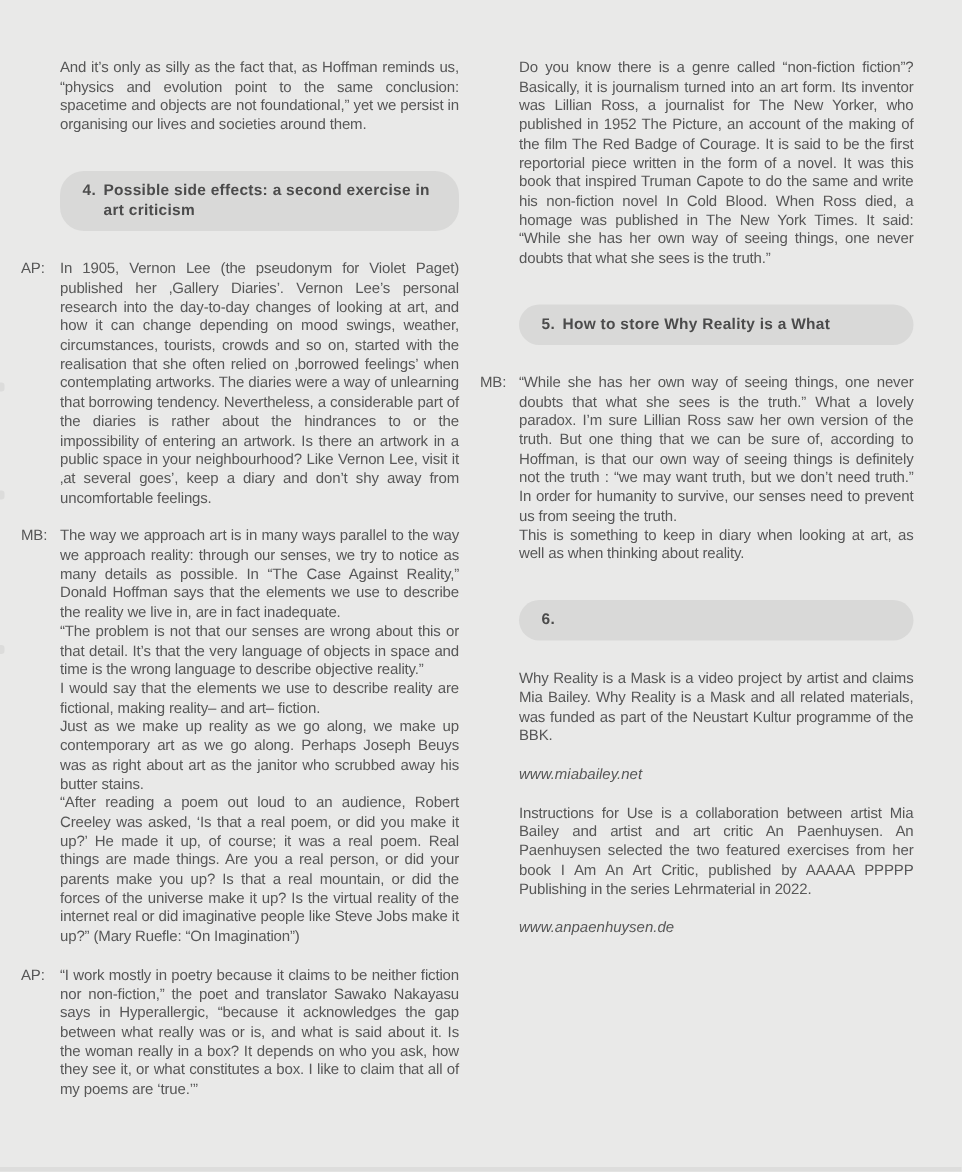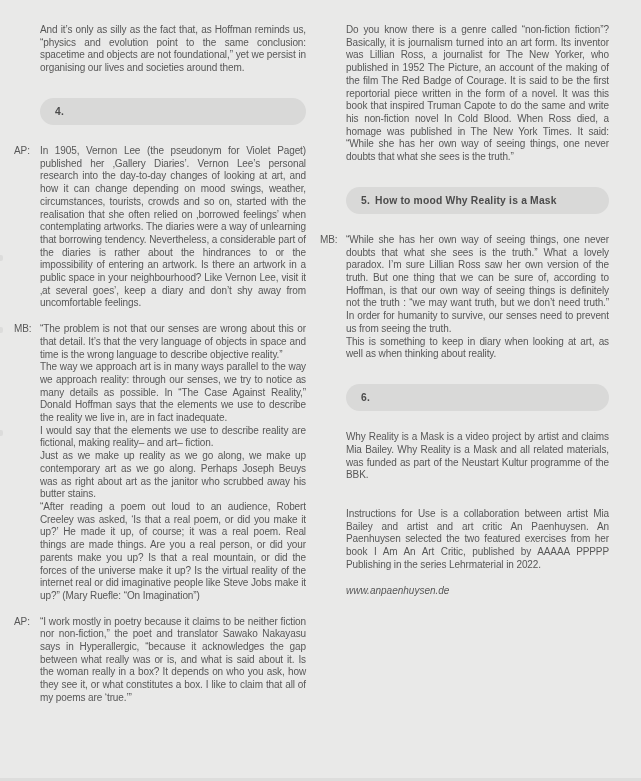--- a/index.html
+++ b/index.html
@@ -9,21 +9,21 @@
     font-family:"Liberation Sans", sans-serif;
     font-size:10px;
     line-height:12.7px;
     letter-spacing:-0.1px;
     color:#575757;
     overflow:hidden;
     position:relative;
   }
   .col{
     position:absolute;
-    top:24px;
+    top:40px;
     display:flex;
     flex-direction:column;
   }
   #col-left{left:14px;width:292px;}
   #col-right{left:320px;width:289px;}
   .block{
     display:flex;
     margin-bottom:13px;
   }
   .speaker{
@@ -71,32 +71,33 @@
 
 <div class="col" id="col-left">
     <div class="block">
       <span class="speaker"></span>
       <div class="ptext">
         <div class="pline">And it’s only as silly as the fact that, as Hoffman reminds us, “physics and evolution point to the same conclusion: spacetime and objects are not foundational,” yet we persist in organising our lives and societies around them.</div>
       </div>
     </div>
     <div class="pill">
       <span class="pill-num">4.</span>
+      <span class="pill-title">Possible side effects: a second exercise in art criticism</span>
     </div>
     <div class="block">
       <span class="speaker">AP:</span>
       <div class="ptext">
         <div class="pline">In 1905, Vernon Lee (the pseudonym for Violet Paget) published her ‚Gallery Diaries’. Vernon Lee’s personal research into the day-to-day changes of looking at art, and how it can change depending on mood swings, weather, circumstances, tourists, crowds and so on, started with the realisation that she often relied on ‚borrowed feelings’ when contemplating artworks. The diaries were a way of unlearning that borrowing tendency. Nevertheless, a considerable part of the diaries is rather about the hindrances to or the impossibility of entering an artwork. Is there an artwork in a public space in your neighbourhood? Like Vernon Lee, visit it ‚at several goes’, keep a diary and don’t shy away from uncomfortable feelings.</div>
       </div>
     </div>
     <div class="block">
       <span class="speaker">MB:</span>
       <div class="ptext">
+        <div class="pline">The way we approach art is in many ways parallel to the way we approach reality: through our senses, we try to notice as many details as possible. In “The Case Against Reality,” Donald Hoffman says that the elements we use to describe the reality we live in, are in fact inadequate.</div>
         <div class="pline">“The problem is not that our senses are wrong about this or that detail. It’s that the very language of objects in space and time is the wrong language to describe objective reality.”</div>
-        <div class="pline">The way we approach art is in many ways parallel to the way we approach reality: through our senses, we try to notice as many details as possible. In “The Case Against Reality,” Donald Hoffman says that the elements we use to describe the reality we live in, are in fact inadequate.</div>
         <div class="pline">I would say that the elements we use to describe reality are fictional, making reality– and art– fiction.</div>
         <div class="pline">Just as we make up reality as we go along, we make up contemporary art as we go along. Perhaps Joseph Beuys was as right about art as the janitor who scrubbed away his butter stains.</div>
         <div class="pline">“After reading a poem out loud to an audience, Robert Creeley was asked, ‘Is that a real poem, or did you make it up?’ He made it up, of course; it was a real poem. Real things are made things. Are you a real person, or did your parents make you up? Is that a real mountain, or did the forces of the universe make it up? Is the virtual reality of the internet real or did imaginative people like Steve Jobs make it up?” (Mary Ruefle: “On Imagination”)</div>
       </div>
     </div>
     <div class="block">
       <span class="speaker">AP:</span>
       <div class="ptext">
         <div class="pline">“I work mostly in poetry because it claims to be neither fiction nor non-fiction,” the poet and translator Sawako Nakayasu says in Hyperallergic, “because it acknowledges the gap between what really was or is, and what is said about it. Is the woman really in a box? It depends on who you ask, how they see it, or what constitutes a box. I like to claim that all of my poems are ‘true.’”</div>
       </div>
@@ -104,41 +105,42 @@
   </div>
 <div class="col" id="col-right">
     <div class="block">
       <span class="speaker"></span>
       <div class="ptext">
         <div class="pline">Do you know there is a genre called “non-fiction fiction”? Basically, it is journalism turned into an art form. Its inventor was Lillian Ross, a journalist for The New Yorker, who published in 1952 The Picture, an account of the making of the film The Red Badge of Courage. It is said to be the first reportorial piece written in the form of a novel. It was this book that inspired Truman Capote to do the same and write his non-fiction novel In Cold Blood. When Ross died, a homage was published in The New York Times. It said: “While she has her own way of seeing things, one never doubts that what she sees is the truth.”</div>
       </div>
     </div>
     <div class="pill">
       <span class="pill-num">5.</span>
-      <span class="pill-title">How to mood Why Reality is a Mask</span>
+      <span class="pill-title">How to store Why Reality is a What</span>
     </div>
     <div class="block">
       <span class="speaker">MB:</span>
       <div class="ptext">
         <div class="pline">“While she has her own way of seeing things, one never doubts that what she sees is the truth.” What a lovely paradox. I’m sure Lillian Ross saw her own version of the truth. But one thing that we can be sure of, according to Hoffman, is that our own way of seeing things is definitely not the truth : “we may want truth, but we don’t need truth.” In order for humanity to survive, our senses need to prevent us from seeing the truth.</div>
         <div class="pline">This is something to keep in diary when looking at art, as well as when thinking about reality.</div>
       </div>
     </div>
     <div class="pill">
       <span class="pill-num">6.</span>
     </div>
     <div class="block">
       <span class="speaker"></span>
       <div class="ptext">
         <div class="pline">Why Reality is a Mask is a video project by artist and claims Mia Bailey. Why Reality is a Mask and all related materials, was funded as part of the Neustart Kultur programme of the BBK.</div>
       </div>
     </div>
     <div class="block links">
       <span class="speaker"></span>
       <div class="ptext">
+        <div class="pline">www.miabailey.net</div>
       </div>
     </div>
     <div class="block">
       <span class="speaker"></span>
       <div class="ptext">
         <div class="pline">Instructions for Use is a collaboration between artist Mia Bailey and artist and art critic An Paenhuysen. An Paenhuysen selected the two featured exercises from her book I Am An Art Critic, published by AAAAA PPPPP Publishing in the series Lehrmaterial in 2022.</div>
       </div>
     </div>
     <div class="block links">
       <span class="speaker"></span>

